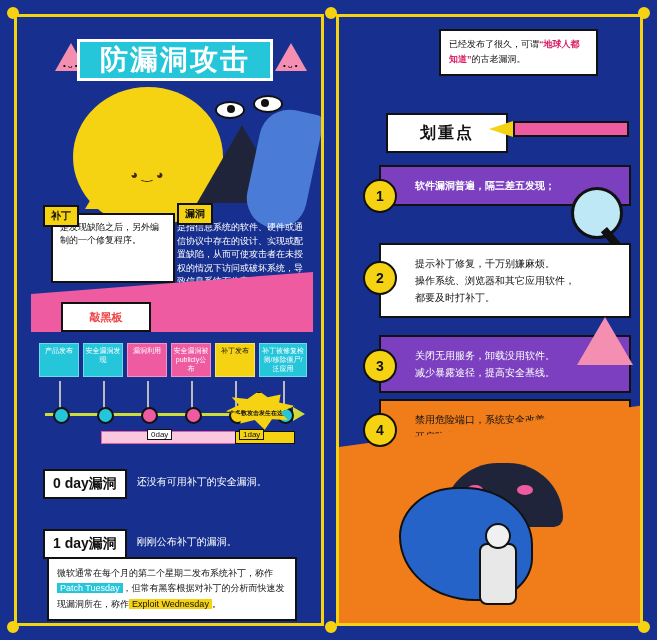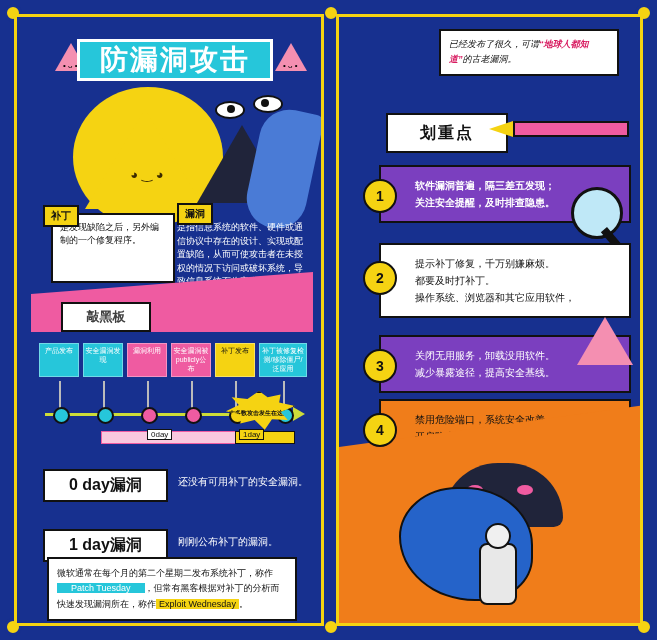--- a/index.html
+++ b/index.html
@@ -46,44 +46,44 @@
   .callout .txt{font-size:9px;line-height:1.45;color:#111;padding:6px 7px;display:block;}
   .tag{position:absolute;background:#f5d312;color:#111;font-size:10px;font-weight:bold;padding:2px 6px;border:2px solid #111;}
 
   .patch-box{left:34px;top:196px;width:120px;height:66px;}
   .vuln-box{left:160px;top:186px;width:128px;height:94px;background:transparent;border:none;color:#fff;}
   .vuln-box .txt{color:#fff;font-size:9px;line-height:1.5;padding:0;}
   .vuln-tag{position:absolute;left:160px;top:186px;}
 
   .pink-wedge{position:absolute;left:14px;top:255px;width:282px;height:60px;background:#ef5ba1;clip-path:polygon(0 22px,282px 0,282px 60px,0 60px);}
 
-  .blackboard-label{position:absolute;left:44px;top:285px;width:86px;height:26px;background:#fff;border:2px solid #111;display:flex;align-items:center;justify-content:center;font-size:13px;font-weight:bold;color:#404040;}
+  .blackboard-label{position:absolute;left:44px;top:285px;width:86px;height:26px;background:#fff;border:2px solid #111;display:flex;align-items:center;justify-content:center;font-size:11px;font-weight:bold;color:#ef4444;}
 
   .timeline{position:absolute;left:22px;top:320px;width:268px;height:120px;}
   .tl-axis{position:absolute;left:6px;top:76px;width:250px;height:3px;background:#cddc39;}
   .tl-arrow{position:absolute;left:254px;top:70px;width:0;height:0;border-top:7px solid transparent;border-bottom:7px solid transparent;border-left:12px solid #cddc39;}
   .node{position:absolute;width:13px;height:13px;border-radius:50%;border:2px solid #111;top:70px;}
   .tl-chip{position:absolute;top:6px;width:40px;min-height:34px;font-size:7px;line-height:1.25;color:#fff;text-align:center;border:1px solid rgba(255,255,255,.35);padding:3px 1px;box-sizing:border-box;}
   .tl-stem{position:absolute;width:2px;background:#bbb;top:44px;height:28px;}
   .range{position:absolute;height:11px;}
   .range-label{position:absolute;font-size:8px;color:#111;background:#fff;border:1px solid #111;padding:0 3px;}
   .burst{position:absolute;left:184px;top:54px;width:68px;height:40px;background:#f5d312;border:2px solid #111;clip-path:polygon(50% 0,62% 14%,80% 8%,78% 26%,100% 34%,80% 48%,90% 66%,68% 64%,58% 88%,44% 66%,24% 74%,26% 54%,4% 46%,22% 32%,12% 14%,34% 18%);display:flex;align-items:center;justify-content:center;text-align:center;}
   .burst span{font-size:6px;line-height:1.1;color:#111;font-weight:bold;}
 
   .btm-row{position:absolute;display:flex;align-items:flex-start;}
-  .btm-label{background:#fff;border:2px solid #111;font-size:16px;font-weight:bold;color:#111;padding:4px 24px;white-space:nowrap;}
+  .btm-label{background:#fff;border:2px solid #111;font-size:14px;font-weight:bold;color:#111;padding:4px 8px;white-space:nowrap;}
   .btm-text{color:#fff;font-size:10px;line-height:1.5;margin-left:10px;padding-top:5px;}
 
   .note-card{position:absolute;left:30px;top:540px;width:250px;background:#fff;border:2px solid #111;padding:7px 8px;box-sizing:border-box;font-size:9px;line-height:1.7;color:#111;}
-  .hl-cyan{background:#26c6da;color:#fff;padding:0 14px;}
+  .hl-cyan{background:#26c6da;color:#fff;padding:0 3px;}
   .hl-yellow{background:#f5d312;color:#111;padding:0 3px;}
 
   
   .nday-label{position:absolute;left:12px;top:16px;width:82px;height:26px;background:#fff;border:2px solid #111;display:flex;align-items:center;justify-content:center;font-size:12px;font-weight:bold;color:#111;}
-  .nday-card{position:absolute;left:100px;top:12px;width:180px;background:#fff;border:2px solid #111;padding:6px 8px;box-sizing:border-box;font-size:9px;line-height:1.7;color:#111;font-style:italic;}
+  .nday-card{position:absolute;left:100px;top:12px;width:159px;background:#fff;border:2px solid #111;padding:6px 8px;box-sizing:border-box;font-size:9px;line-height:1.7;color:#111;}
 
   .hx-wrap{position:absolute;left:14px;top:96px;width:118px;height:36px;background:#fff;border:2px solid #111;display:flex;align-items:center;justify-content:center;margin-left:33px;}
   .hx-wrap span{font-size:16px;font-weight:bold;color:#111;letter-spacing:2px;}
   .pencil{position:absolute;left:150px;top:100px;width:140px;height:24px;}
   .pencil-body{position:absolute;left:24px;top:4px;width:116px;height:16px;background:#ef5ba1;border:2px solid #111;box-sizing:border-box;}
   .pencil-tip{position:absolute;left:0;top:4px;width:0;height:0;border-top:8px solid transparent;border-bottom:8px solid transparent;border-right:24px solid #f5d312;}
 
   .purple-box{position:absolute;left:40px;top:148px;width:252px;background:#7b3fbf;border:2px solid #111;padding:10px 10px 10px 34px;box-sizing:border-box;font-size:10px;line-height:1.7;color:#fff;}
   .white-box{position:absolute;left:40px;width:252px;background:#fff;border:2px solid #111;padding:10px 10px 10px 34px;box-sizing:border-box;font-size:10px;line-height:1.7;color:#111;}
   .orange-box{position:absolute;left:40px;width:252px;background:#f07d1a;border:2px solid #111;padding:10px 10px 10px 34px;box-sizing:border-box;font-size:10px;line-height:1.7;color:#111;}
@@ -211,30 +211,29 @@
     <div class="hx-wrap">
       <span>划重点</span>
     </div>
     <div class="pencil">
       <div class="pencil-tip"></div>
       <div class="pencil-body"></div>
     </div>
 
     <div class="purple-box" style="top:148px;font-weight:bold;">
       <div>软件漏洞普遍，隔三差五发现；</div>
-      <div>关注安全提醒，及时排查隐患。</div>
     </div>
     <div class="numcirc" style="top:162px;">1</div>
     <div class="magnifier"></div>
     <div class="mag-handle"></div>
 
     <div class="white-box" style="top:226px;">
       <div>提示补丁修复，千万别嫌麻烦。</div>
+      <div>操作系统、浏览器和其它应用软件，</div>
       <div>都要及时打补丁。</div>
-      <div>操作系统、浏览器和其它应用软件，</div>
     </div>
     <div class="numcirc" style="top:244px;">2</div>
 
     <div class="purple-box" style="top:318px;">
       <div>关闭无用服务，卸载没用软件。</div>
       <div>减少暴露途径，提高安全基线。</div>
     </div>
     <div class="numcirc" style="top:332px;">3</div>
     <div class="tri-right"></div>
 

